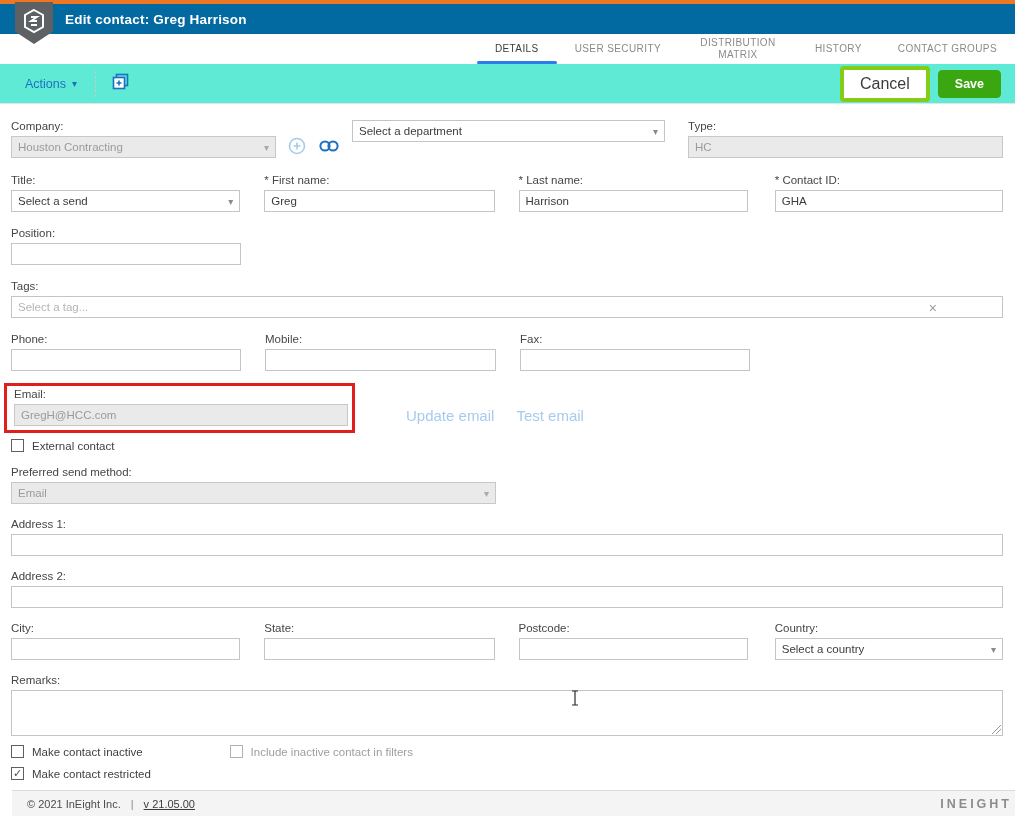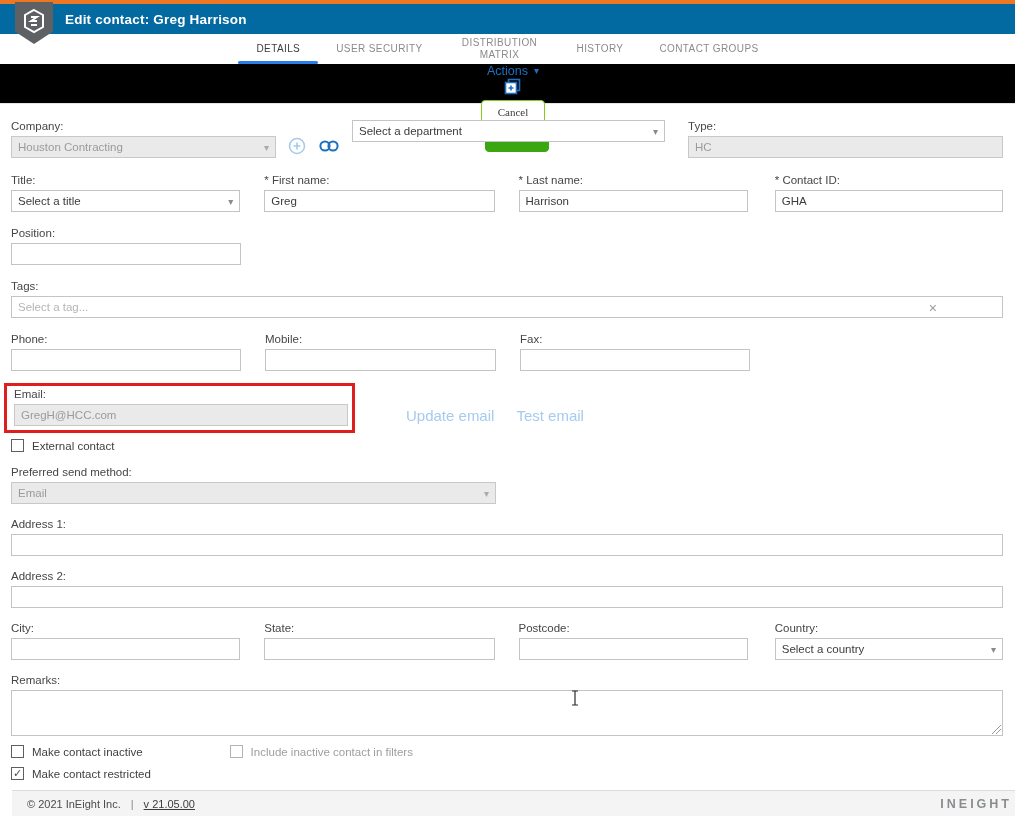--- a/index.html
+++ b/index.html
@@ -13,39 +13,39 @@
   .top-strip { height:4px; background:#ED7723; width:100%; }
   .app-header { height:30px; background:#0369a1; display:flex; align-items:center; position:relative; }
   .logo-badge {
     position:absolute; left:15px; top:-2px; width:38px; height:42px;
     display:flex; align-items:center; justify-content:center;
     background:#5E6164;
     clip-path:polygon(0 0,100% 0,100% 70%,50% 100%,0 70%);
   }
   .app-title { color:#ffffff; font-size:13.5px; font-weight:bold; margin-left:65px; letter-spacing:.2px; }
   
-  .tab-bar { height:30px; background:#fff; display:flex; justify-content:center; align-items:stretch; }
+  .tab-bar { height:30px; background:#fff; display:flex; justify-content:flex-end; align-items:stretch; }
   .tab {
     display:flex; align-items:center; justify-content:center; text-align:center;
     padding:0 18px; font-size:10px; color:#8a8a8a; letter-spacing:.4px;
     cursor:pointer; position:relative; line-height:1.2; text-transform:uppercase;
   }
   .tab.two-line { max-width:118px; }
   .tab.active { color:#3c3c3c; }
   .tab.active::after { content:""; position:absolute; left:0; right:0; bottom:0; height:3px; background:#2B7DE9; border-radius:2px; }
   
-  .toolbar { height:40px; background:#000000; border-bottom:1px solid #e4e4e4; display:flex; align-items:center; padding:0 14px 0 25px;flex-direction:column; }
+  .toolbar { height:40px; background:#5eead4; border-bottom:1px solid #e4e4e4; display:flex; align-items:center; padding:0 14px 0 25px; }
   .actions-btn { display:flex; align-items:center; gap:6px; color:#1D70C0; font-size:12.5px; cursor:pointer; }
   .caret { font-size:10px; line-height:1; }
   .toolbar-divider { border-left:1px dashed #c9c9c9; height:26px; margin:0 16px 0 18px; }
   .icon-btn { display:flex; align-items:center; cursor:pointer; }
   .toolbar-spacer { flex:1; }
   .btn-cancel {
-    background:#fff; border:1px solid #84cc16; color:#3c3c3c; font-size:11px;
-    border-radius:4px; padding:5px 16px; cursor:pointer; font-family:Liberation Serif, serif;
+    background:#fff; border:4px solid #84cc16; color:#3c3c3c; font-size:16px;
+    border-radius:4px; padding:5px 16px; cursor:pointer; font-family:Liberation Sans, sans-serif;
   }
   .btn-save {
     background:#3AA710; border:1px solid #3AA710; color:#fff; font-size:12.5px; font-weight:bold;
     border-radius:4px; padding:6px 16px; margin-left:8px; cursor:pointer; font-family:inherit;
   }
   
   .content { padding:16px 12px 0 11px; }
   .f-label { font-size:11.5px; color:#464646; margin-bottom:4px; }
   .row { display:flex; }
   .field {}
@@ -198,21 +198,21 @@
     <div class="field w-type">
       <div class="f-label">Type:</div>
       <input class="tb disabled-ctl" readonly="" value="HC" style="">
     </div>
   </div>
 
   <div class="row mt15">
     <div class="field w230">
       <div class="f-label">Title:</div>
       <div class="dd">
-        <span>Select a title</span>
+        <span>Select a send</span>
         <span class="dd-caret">▾</span>
       </div>
     </div>
     <div class="field w231 gap24">
       <div class="f-label">* First name:</div>
       <input class="tb" value="Greg" style="">
     </div>
     <div class="field w230 gap24">
       <div class="f-label">* Last name:</div>
       <input class="tb" value="Harrison" style="">

